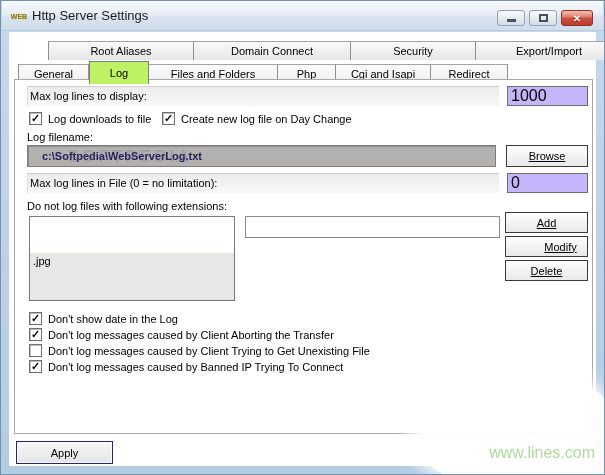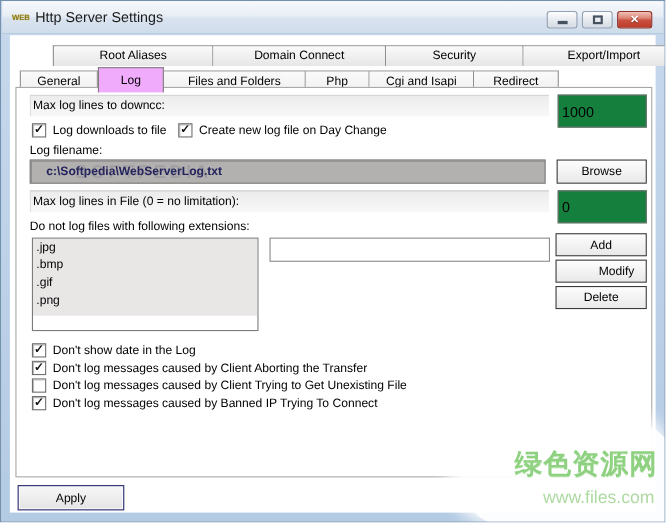--- a/index.html
+++ b/index.html
@@ -55,39 +55,39 @@
     border-top:1px solid #a3a3a3; border-right:1px solid #8f8f8f;
     text-align:center; line-height:18px; height:100%;
     cursor:default; white-space:nowrap; overflow:hidden;
   }
   .tabrow .tab:first-child { border-left:1px solid #8f8f8f; }
   .t-r1-0{width:146px}.t-r1-1{width:157px}.t-r1-2{width:125px}.t-r1-3{width:147px}
   .t-r2-0{width:71px}.t-r2-1{width:60px}.t-r2-2{width:129px}.t-r2-3{width:58px}
   .t-r2-4{width:95px}.t-r2-5{width:77px}.t-r2-6{width:85px}
   .tab.selected {
     position:relative; margin-top:-3px; height:23px; line-height:23px;
-    background:#f0abfc; border:1px solid #7f7f7f; border-bottom:none; z-index:3;
+    background:#bef264; border:1px solid #7f7f7f; border-bottom:none; z-index:3;
   }
 
   .tabpage {
     position:absolute; left:5px; top:47px; width:579px; height:355px;
     background:#fff; border:1px solid #a8a8a8;
   }
   
   .band {
     position:absolute; left:12px; width:472px; height:20px;
     background:linear-gradient(#ebebeb,#f8f8f8);
     box-shadow:inset 0 1px 0 #cfcfcf, inset 1px 0 0 #dcdcdc;
     line-height:20px; padding-left:3px;
   }
   .band1 { top:6px; } .band2 { top:93px; }
   .txtinput {
     position:absolute; left:492px; width:81px; height:20px;
-    border:1px solid #6e6e6e; background:#15803d; font-family:"Liberation Sans",sans-serif;
-    font-size:13px; padding:14px 3px;
+    border:1px solid #6e6e6e; background:#c4b5fd; font-family:"Liberation Sans",sans-serif;
+    font-size:16px; padding:4px 3px;
   }
   .in1 { top:6px; } .in2 { top:93px; }
 
   .cbrow { position:absolute; display:flex; align-items:center; }
   .cbx {
     width:13px; height:13px; background:#fff; border:1px solid #6f6f6f;
     box-shadow:inset 1px 1px 0 #bdbdbd;
     font-size:11px; font-weight:bold; line-height:11px; text-align:center; color:#111;
     margin-right:6px; flex:none;
   }
@@ -107,33 +107,33 @@
   }
   .softpedia-mark {
     position:absolute; left:40px; top:1px; font-size:17px; font-weight:bold;
     letter-spacing:3px; color:rgba(90,90,110,0.18); pointer-events:none;
   }
 
   .btn {
     position:absolute; background:linear-gradient(#fdfdfd,#e9e9e9);
     border:1px solid #3a3a3a; text-align:right; cursor:default;
     font-family:"Liberation Sans",sans-serif; font-size:11px;
-    display:flex; align-items:center; justify-content:center;
+    display:flex; align-items:center; justify-content:center;text-decoration:underline;
   }
   .btn-browse { left:491px; top:65px; width:82px; height:22px; }
   .btn-add    { left:490px; top:132px; width:83px; height:21px; }
   .btn-modify { left:490px; top:156px; width:83px; height:21px;padding-left:28px; }
   .btn-delete { left:490px; top:180px; width:83px; height:21px; }
 
   .listbox {
     position:absolute; left:14px; top:136px; width:206px; height:85px;
     background:#fff; border:1px solid #7b7b7b; overflow:hidden;
   }
   .list-items { background:#e9e6e6; height:70px; }
-  .list-item { height:16px; line-height:16px; padding-left:3px; cursor:default; }
+  .list-item { height:16px; line-height:16px; padding-left:3px; cursor:default;margin-top:36px; }
 
   .ext-input {
     position:absolute; left:230px; top:136px; width:255px; height:22px;
     border:1px solid #8a8a8a; background:#fff;
     font-family:"Liberation Sans",sans-serif; font-size:11px; padding:0 3px;
   }
 
   .cb-opt0 { left:14px; top:232px; }
   .cb-opt1 { left:14px; top:248px; }
   .cb-opt2 { left:14px; top:264px;justify-content:flex-end; }
@@ -196,21 +196,21 @@
       <div class="tab t-r2-0">General</div>
       <div class="tab t-r2-1 selected">Log</div>
       <div class="tab t-r2-2">Files and Folders</div>
       <div class="tab t-r2-3">Php</div>
       <div class="tab t-r2-4">Cgi and Isapi</div>
       <div class="tab t-r2-5">Redirect</div>
     </div>
 
     <div class="tabpage">
 
-      <div class="band band1">Max log lines to downcc:</div>
+      <div class="band band1">Max log lines to display:</div>
       <input class="txtinput in1" value="1000" style="">
 
       <div class="cbrow cb-top1">
         <span class="cbx">✓</span>
         <span>Log downloads to file</span>
       </div>
       <div class="cbrow cb-top2">
         <span class="cbx">✓</span>
         <span>Create new log file on Day Change</span>
       </div>
@@ -259,16 +259,15 @@
         <span class="cbx">✓</span>
         <span>Don't log messages caused by Banned IP Trying To Connect</span>
       </div>
 
     </div>
 
     <div class="apply-btn">Apply</div>
   </div>
 
   <div class="cloud"></div>
-  <div class="site-name">绿色资源网</div>
-  <div class="site-url">www.files.com</div>
+  <div class="site-url">www.lines.com</div>
 
 </div>
 
 </body></html>

